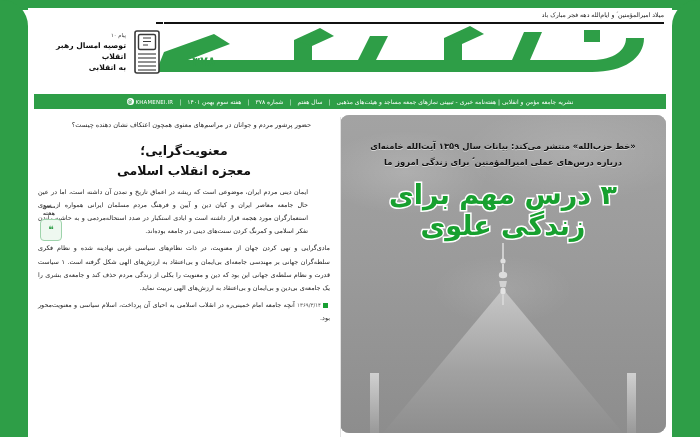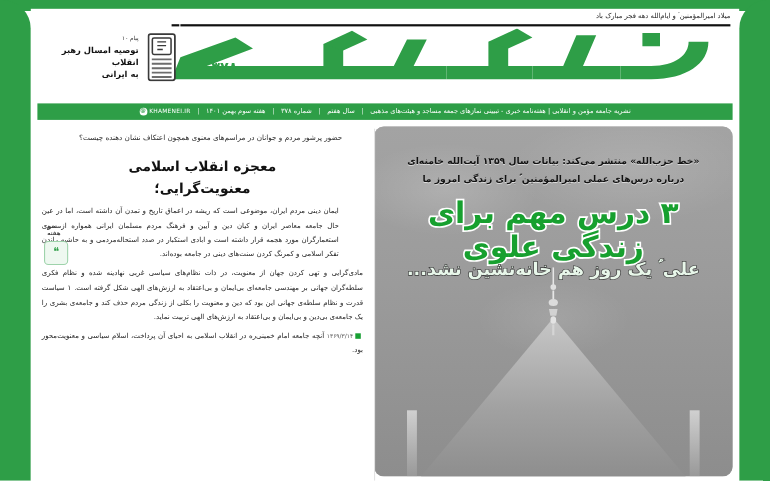--- a/index.html
+++ b/index.html
@@ -205,21 +205,21 @@
       <svg class="paper-icon" viewBox="0 0 26 44">
         <rect x="1" y="1" width="24" height="42" rx="2" fill="#fff" stroke="#3a3a3a" stroke-width="1.6"></rect>
         <rect x="4.5" y="4.5" width="17" height="15" rx="1.5" fill="#fff" stroke="#3a3a3a" stroke-width="1.4"></rect>
         <path d="M9 8 h8 M9 11.5 h8 M9 15 h5" stroke="#3a3a3a" stroke-width="1.2" fill="none"></path>
         <path d="M4 24 h18 M4 28 h18 M4 32 h18 M4 36 h18 M4 40 h18" stroke="#6d6d6d" stroke-width="1.7" fill="none"></path>
       </svg>
 
       <div class="side-note">
         <div class="sn-top">پیام ۱۰</div>
         <div class="sn-main">توصیه امسال رهبر انقلاب</div>
-        <div class="sn-main">به ایرانی</div>
+        <div class="sn-main">به انقلابی</div>
       </div>
 
     </div>
   </div>
 
   <div class="info-band">
     <span>نشریه جامعه مؤمن و انقلابی | هفته‌نامه خبری - تبیینی نمازهای جمعه مساجد و هیئت‌های مذهبی</span>
     <span class="sep">|</span>
     <span>سال هفتم</span>
     <span class="sep">|</span>
@@ -249,31 +249,30 @@
         <ellipse cx="5.5" cy="48" rx="2.6" ry="3.4" fill="#e3e3e3"></ellipse>
         <path d="M5.5 52 v10" stroke="#d5d5d5" stroke-width="2"></path>
       </svg>
 
       <div class="hero-kicker">
         <div>«خط حزب‌الله» منتشر می‌کند: بیانات سال ۱۳۵۹ آیت‌الله خامنه‌ای</div>
         <div>درباره درس‌های عملی امیرالمؤمنین ؑ برای زندگی امروز ما</div>
       </div>
 
       <div class="hero-title">۳ درس مهم برای زندگی علوی</div>
-      <div class="hero-sub">علی ؑ یک روز هم خانه‌نشین نشد...</div>
     </div>
 
     <div class="col">
       <div class="col-divider"></div>
 
       <div class="lede">حضور پرشور مردم و جوانان در مراسم‌های معنوی همچون اعتکاف نشان دهنده چیست؟</div>
 
       <div class="headline">
+        <div>معنویت‌گرایی؛</div>
         <div>معجزه انقلاب اسلامی</div>
-        <div>معنویت‌گرایی؛</div>
       </div>
 
       <div class="weekbox">
         <div class="wb-label">سخن</div>
         <div class="wb-label">هفته</div>
         <div class="wb-icon">❝</div>
       </div>
 
 
       <div class="para">ایمان دینی مردم ایران، موضوعی است که ریشه در اعماق تاریخ و تمدن آن داشته است، اما در عین حال جامعه معاصر ایران و کیان دین و آیین و فرهنگ مردم مسلمان ایرانی همواره از سوی استعمارگران مورد هجمه قرار داشته است و ابادی استکبار در صدد استحاله‌مردمی و به حاشیه راندن تفکر اسلامی و کمرنگ کردن سنت‌های دینی در جامعه بوده‌اند.</div>

